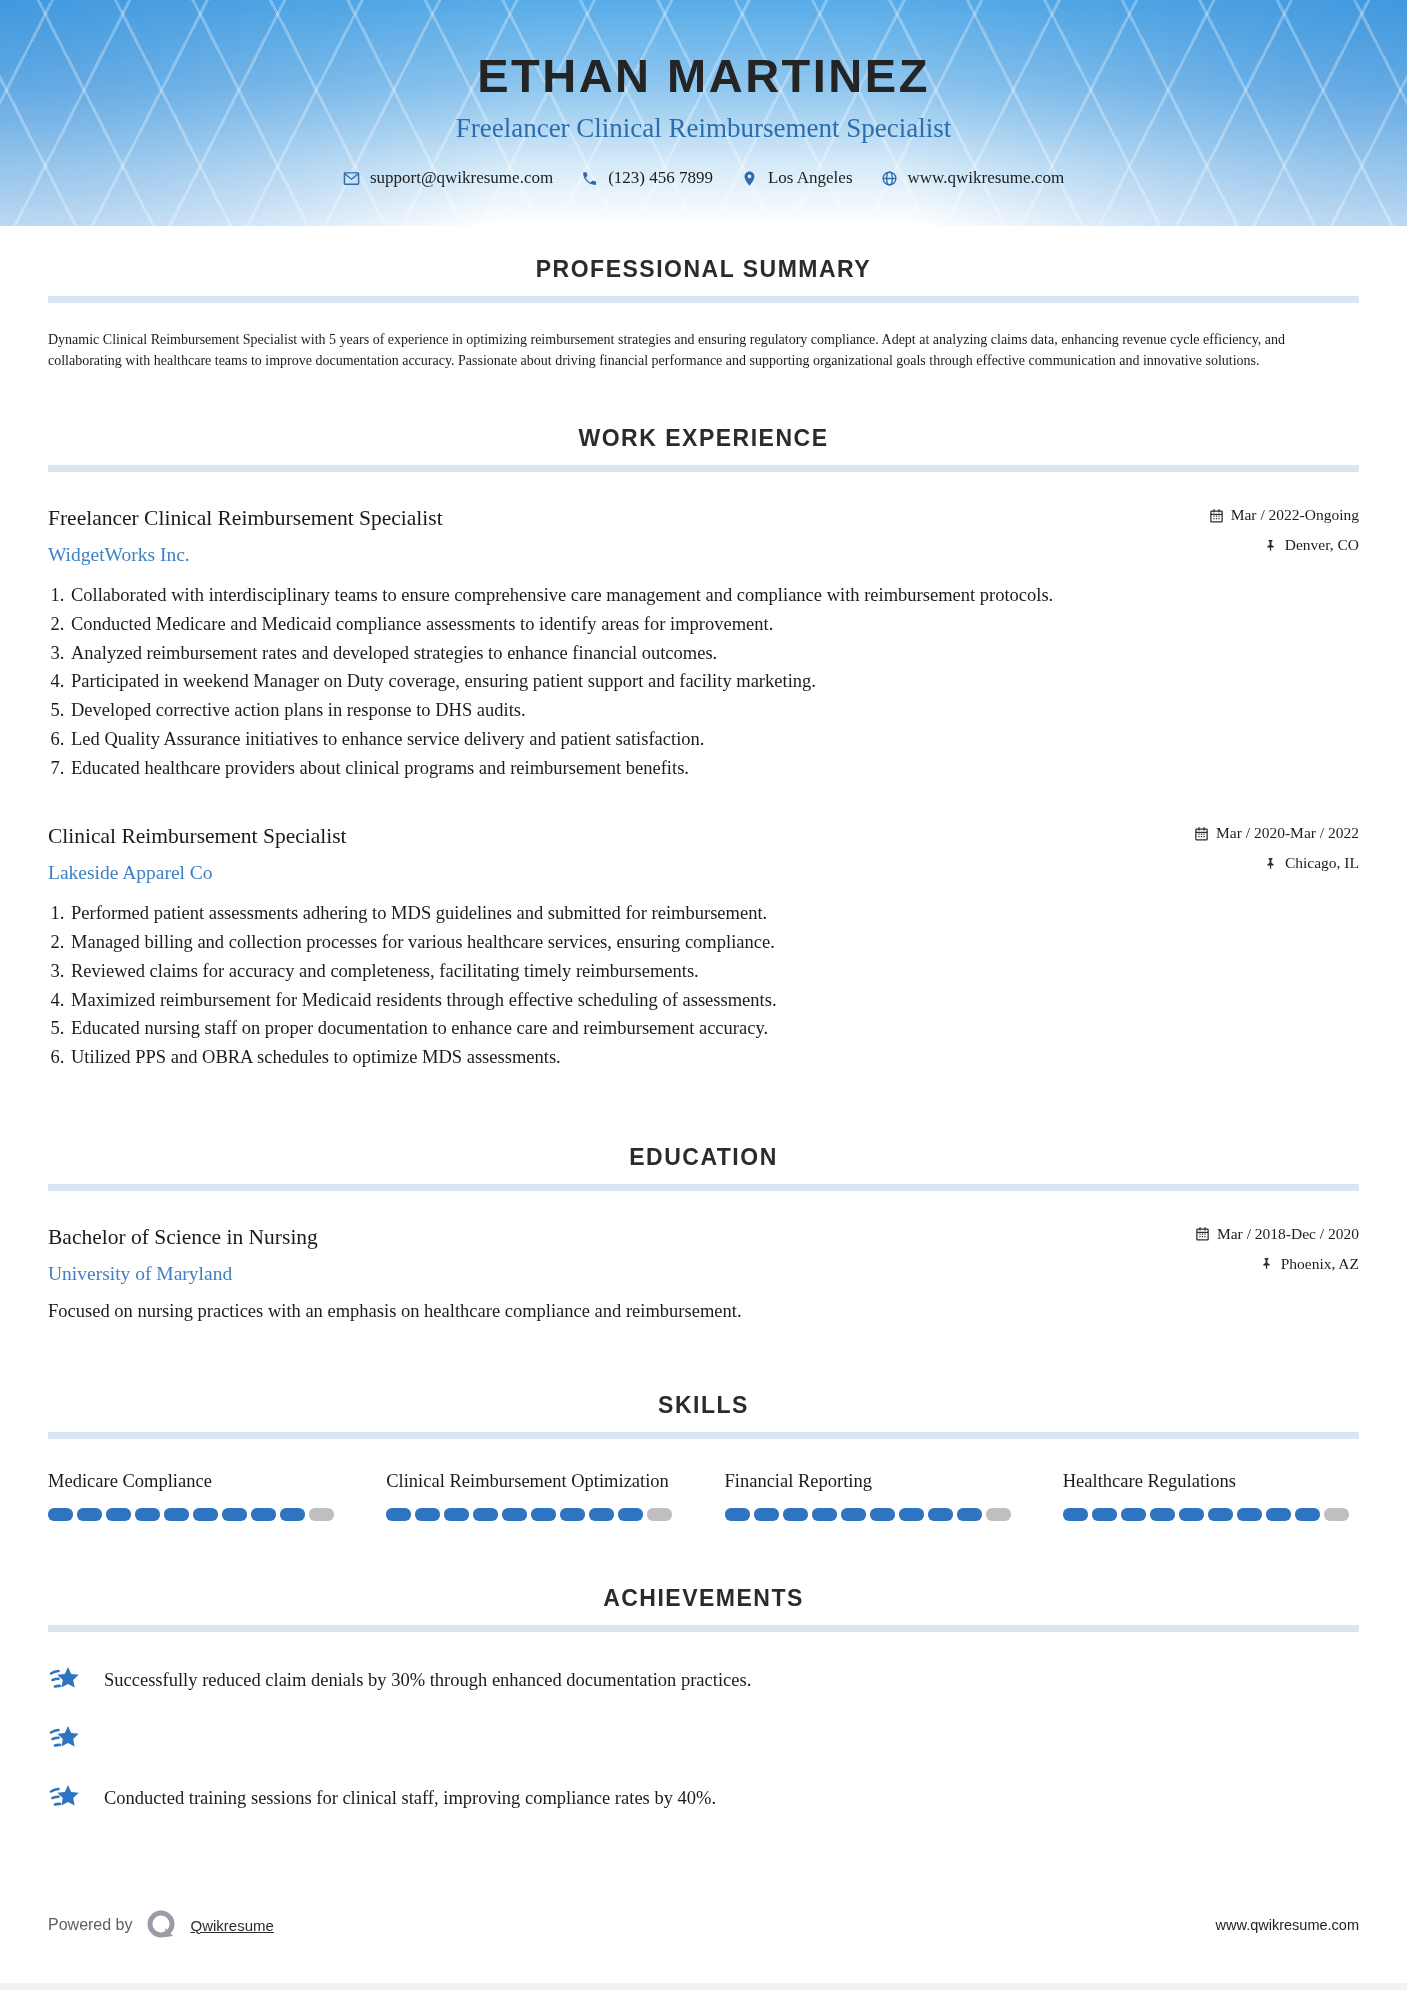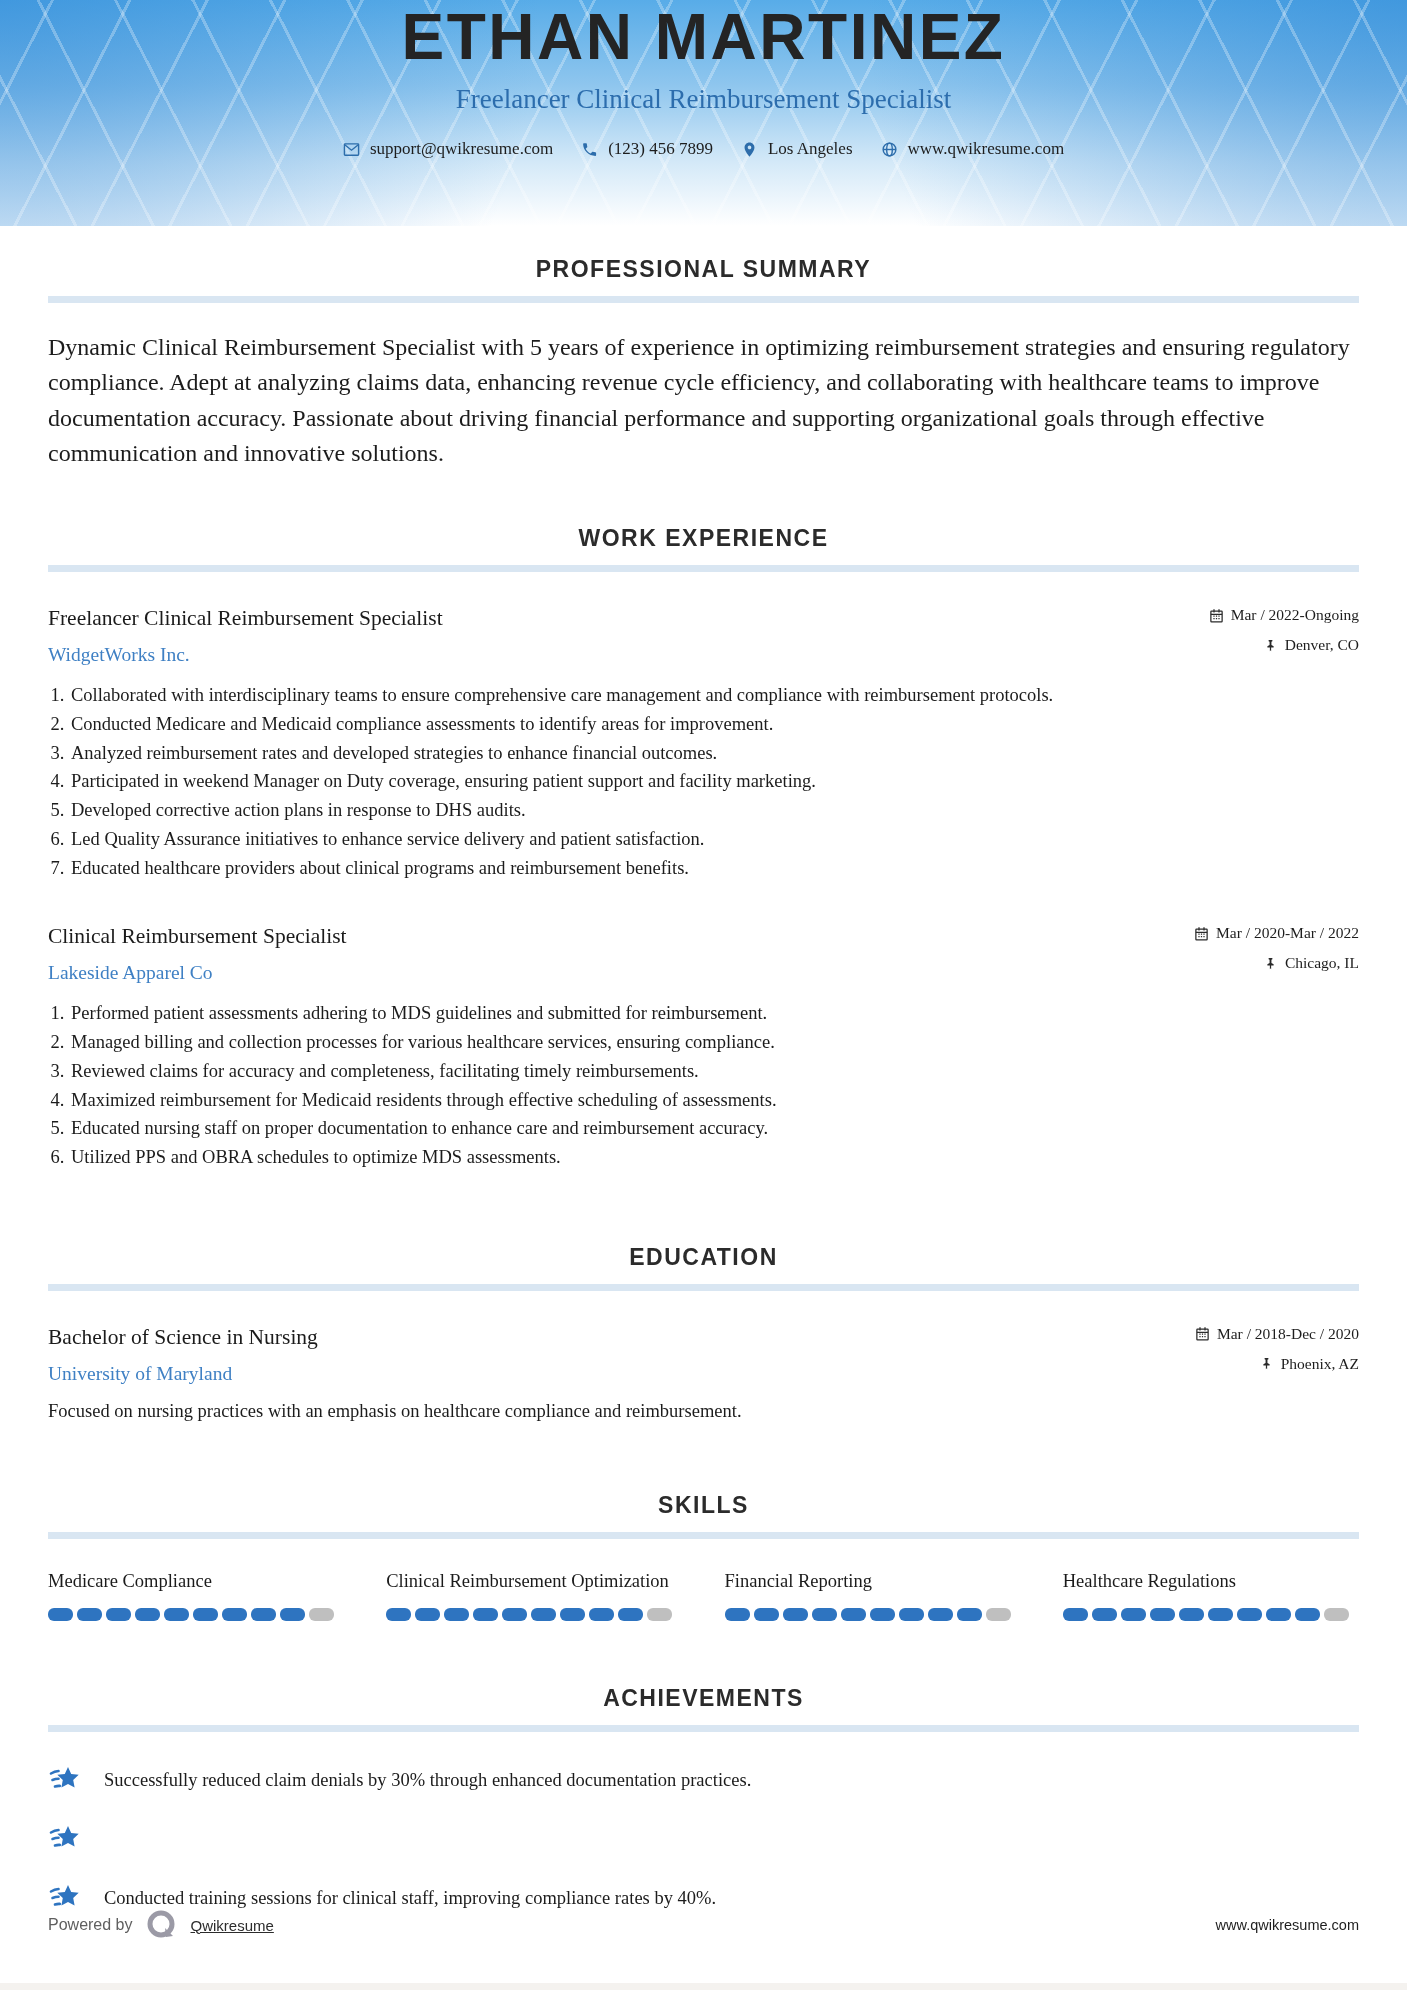--- a/index.html
+++ b/index.html
@@ -19,23 +19,24 @@
     height:226px;
     text-align:center;
     background-image:
       repeating-linear-gradient(63deg, rgba(255,255,255,0) 0 66px, rgba(255,255,255,0.28) 66px 69px),
       repeating-linear-gradient(-63deg, rgba(255,255,255,0) 0 66px, rgba(255,255,255,0.28) 66px 69px),
       radial-gradient(circle at 0% 0%, rgba(46,136,214,0.55), rgba(46,136,214,0) 38%),
       radial-gradient(circle at 100% 0%, rgba(46,136,214,0.55), rgba(46,136,214,0) 38%),
       linear-gradient(180deg, #58ace8 0%, #8fc6ee 38%, #d4e9f8 72%, #ffffff 100%);
   }
   .name {
+    padding-top:48px;
     font-family:"Liberation Sans", sans-serif;
     font-weight:800;
-    font-size:64px;
+    font-size:47px;
     letter-spacing:2.5px;
     color:#242424;
   }
   .headline {
     margin-top:10px;
     font-size:27px;
     color:#2c6dad;
   }
   .contact-row {
     margin-top:24px;
@@ -57,21 +58,21 @@
     font-size:23px;
     letter-spacing:1.5px;
     color:#2b2b2b;
     text-align:center;
   }
   .rule { height:7px; background:#d9e6f2; margin-top:13px; }
   .mt-first { margin-top:30px; }
   .mt-section { margin-top:54px; }
   .summary-text {
     margin-top:27px;
-    font-size:24px;
+    font-size:14px;
     line-height:1.47;
     color:#1c1c1c;
   }
   
   .job-head { margin-top:34px; display:flex; justify-content:space-between; }
   .job-title { font-size:21.5px; font-weight:normal; color:#1b1b1b; }
   .job-company { margin-top:13px; font-size:19.5px; color:#3f80c4; cursor:pointer; }
   .job-right { text-align:right; font-size:15.5px; color:#1d1d1d; white-space:nowrap; }
   .meta-line { display:flex; justify-content:flex-end; align-items:center; gap:7px; }
   .meta-line + .meta-line { margin-top:12px; }

